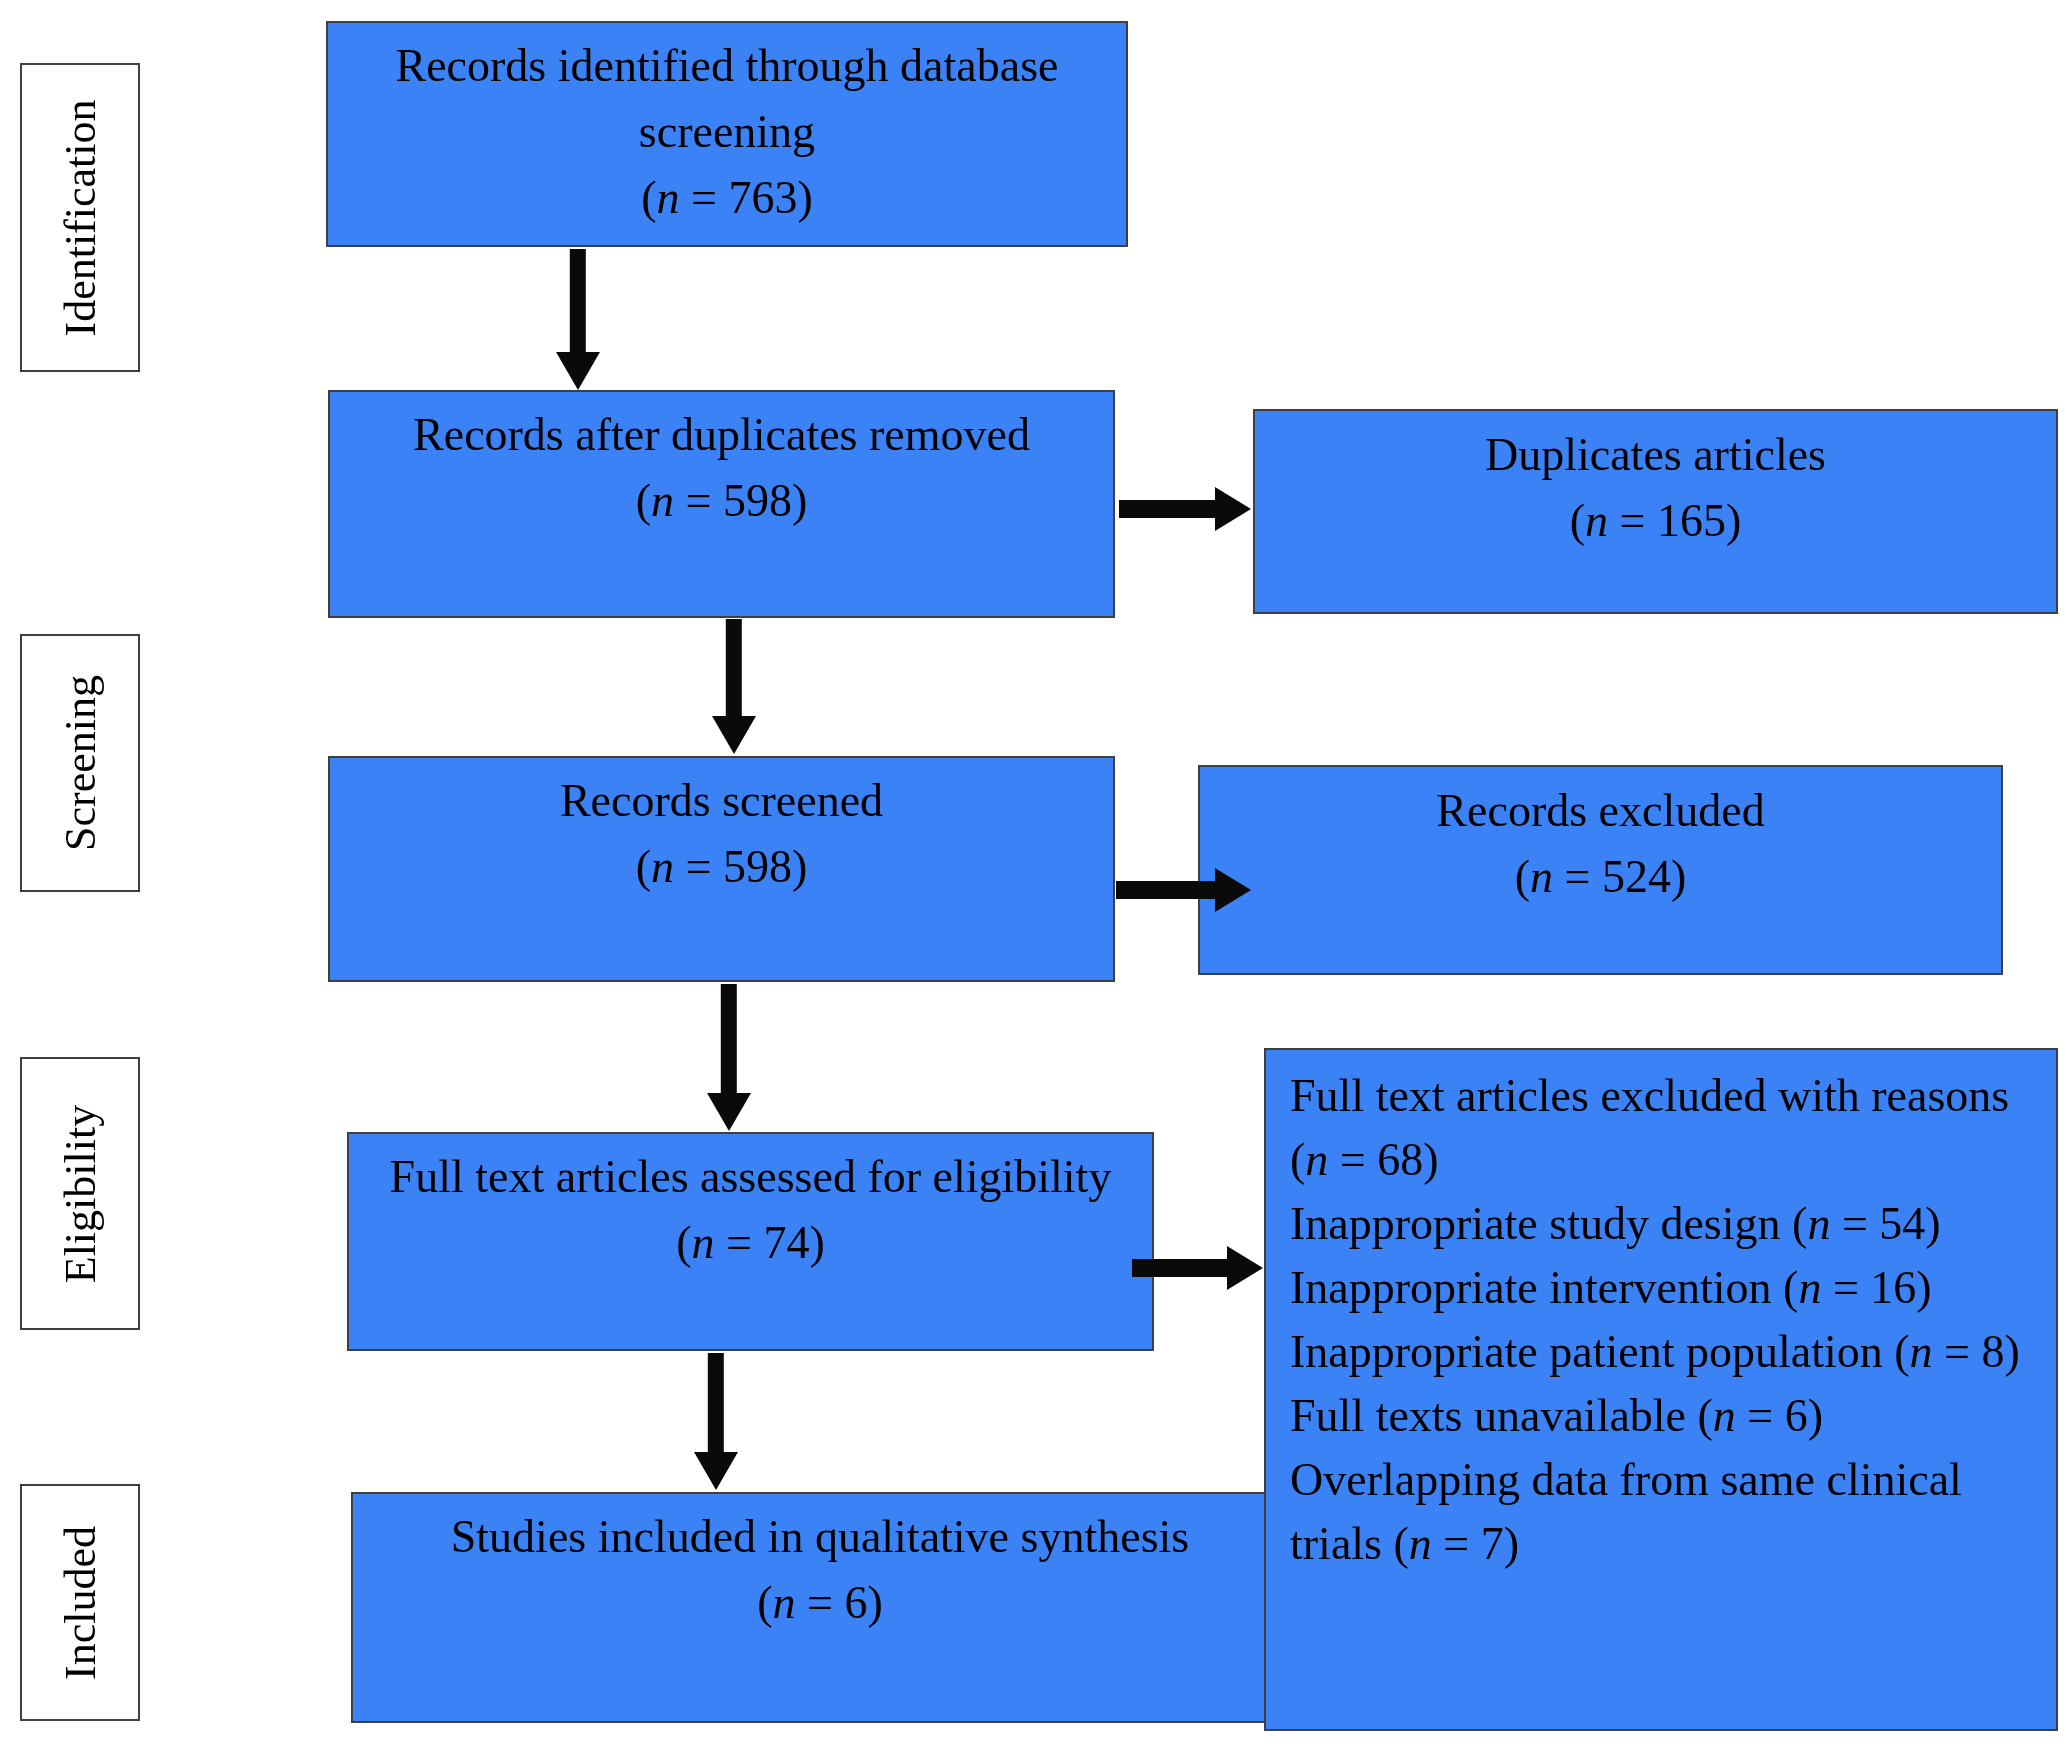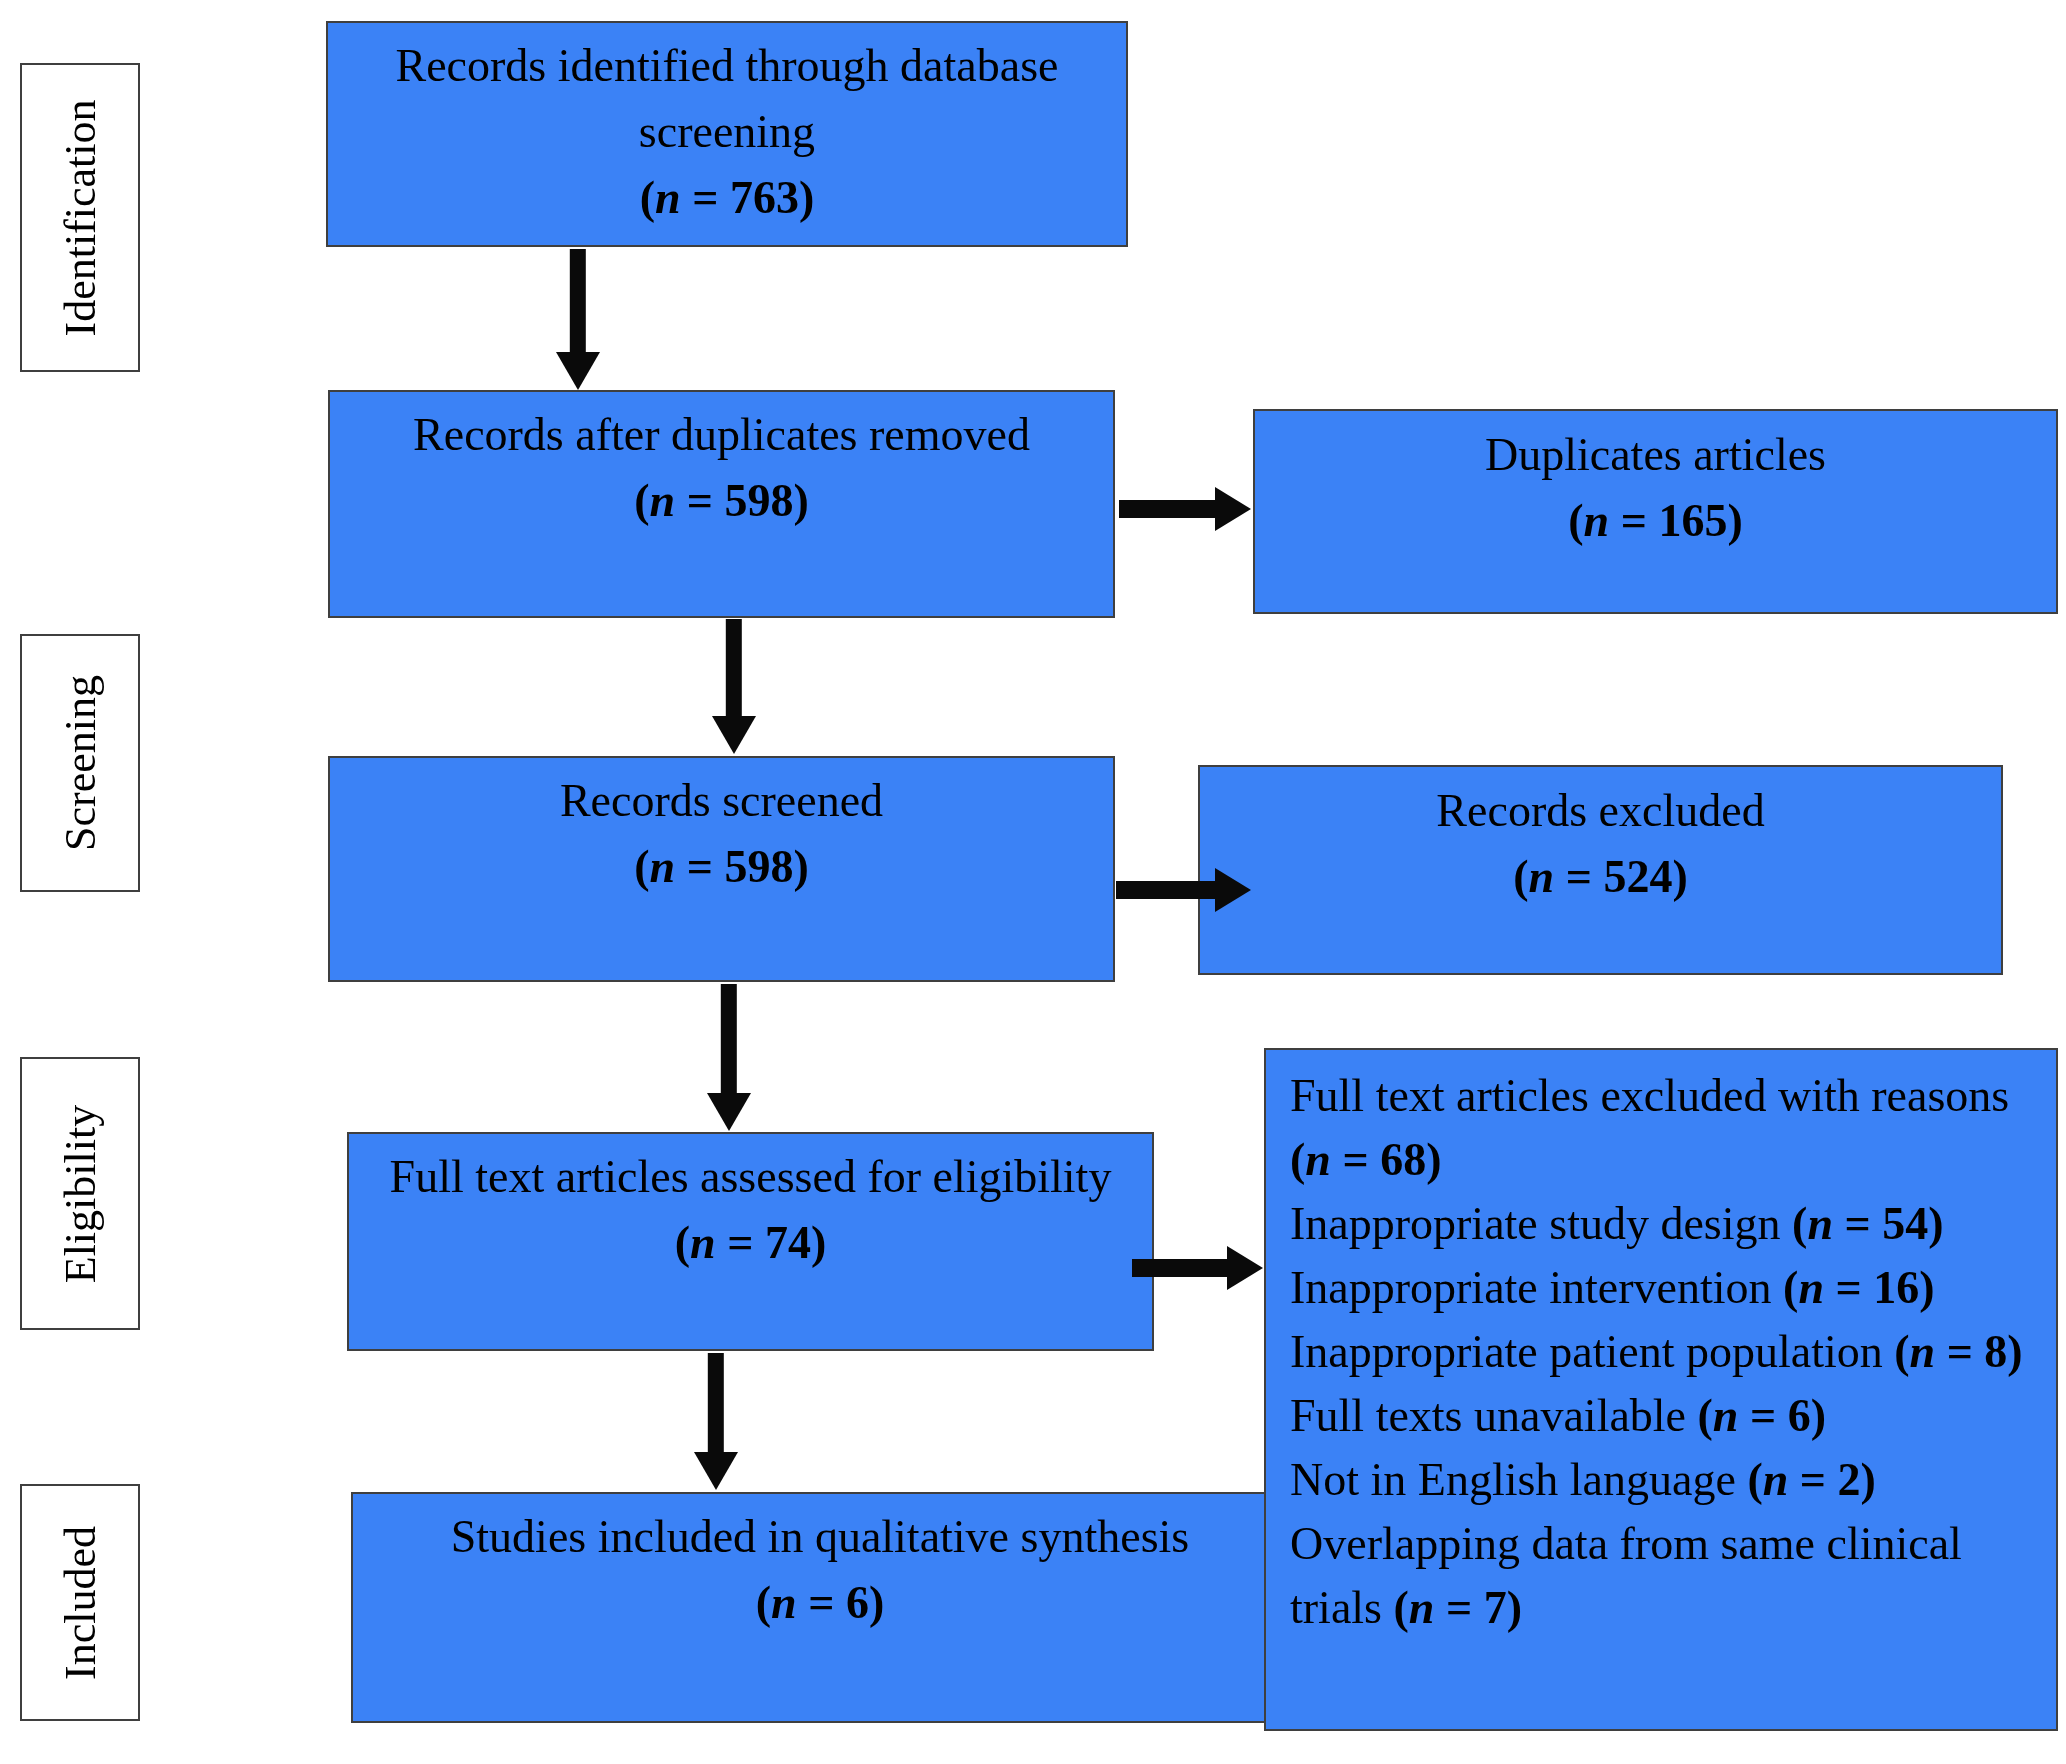--- a/index.html
+++ b/index.html
@@ -26,21 +26,21 @@
   .stage{
     position:absolute;box-sizing:border-box;background:#fff;
     border:2.1px solid #3f3f3f;
   }
   .vtext{
     position:absolute;left:50%;top:50%;
     transform:translate(-50%,-50%) rotate(-90deg);
     white-space:nowrap;font-size:44px;
   }
   .nvar{font-style:italic;}
-  .nl{white-space:nowrap;font-weight:bold;}
+  .nl{white-space:nowrap;}
   .xitem .nl{white-space:normal;}
   .arrow{position:absolute;}
   .vshaft{position:absolute;left:50%;transform:translateX(-50%);top:0;bottom:36px;width:16.4px;background:#0a0a0a;}
   .vhead{position:absolute;left:50%;transform:translateX(-50%);bottom:0;width:0;height:0;
     border-left:22px solid transparent;border-right:22px solid transparent;border-top:38px solid #0a0a0a;}
   .hshaft{position:absolute;top:50%;transform:translateY(-50%);left:0;right:33px;height:18px;background:#0a0a0a;}
   .hhead{position:absolute;top:50%;transform:translateY(-50%);right:0;width:0;height:0;
     border-top:22px solid transparent;border-bottom:22px solid transparent;border-left:36px solid #0a0a0a;}
 </style>
 </head>
@@ -95,21 +95,20 @@
     <div>Records excluded</div>
     <div><span class="nl"><span>(</span><span class="nvar">n</span><span> = </span><span>524</span><span>)</span></span></div>
   </div>
 
   <div class="box xbox" style="left:1264px;top:1048px;width:794px;height:683px;">
     <div class="xitem"><span>Full text articles excluded with reasons</span> <span class="nl"><span>(</span><span class="nvar">n</span><span> = </span><span>68</span><span>)</span></span></div>
     <div class="xitem"><span>Inappropriate study design</span> <span class="nl"><span>(</span><span class="nvar">n</span><span> = </span><span>54</span><span>)</span></span></div>
     <div class="xitem"><span>Inappropriate intervention</span> <span class="nl"><span>(</span><span class="nvar">n</span><span> = </span><span>16</span><span>)</span></span></div>
     <div class="xitem"><span>Inappropriate patient population</span> <span class="nl"><span>(</span><span class="nvar">n</span><span> = </span><span>8</span><span>)</span></span></div>
     <div class="xitem"><span>Full texts unavailable</span> <span class="nl"><span>(</span><span class="nvar">n</span><span> = </span><span>6</span><span>)</span></span></div>
-    <div class="xitem"><span>Not in English language</span> <span class="nl"><span>(</span><span class="nvar">n</span><span> = </span><span>2</span><span>)</span></span></div>
     <div class="xitem"><span>Overlapping data from same clinical trials</span> <span class="nl"><span>(</span><span class="nvar">n</span><span> = </span><span>7</span><span>)</span></span></div>
   </div>
 
   <div class="arrow" style="left:555px;top:249px;width:46px;height:141px;">
     <div class="vshaft"></div>
       <div class="vhead"></div>
   </div>
   <div class="arrow" style="left:711px;top:619px;width:46px;height:135px;">
     <div class="vshaft"></div>
       <div class="vhead"></div>

